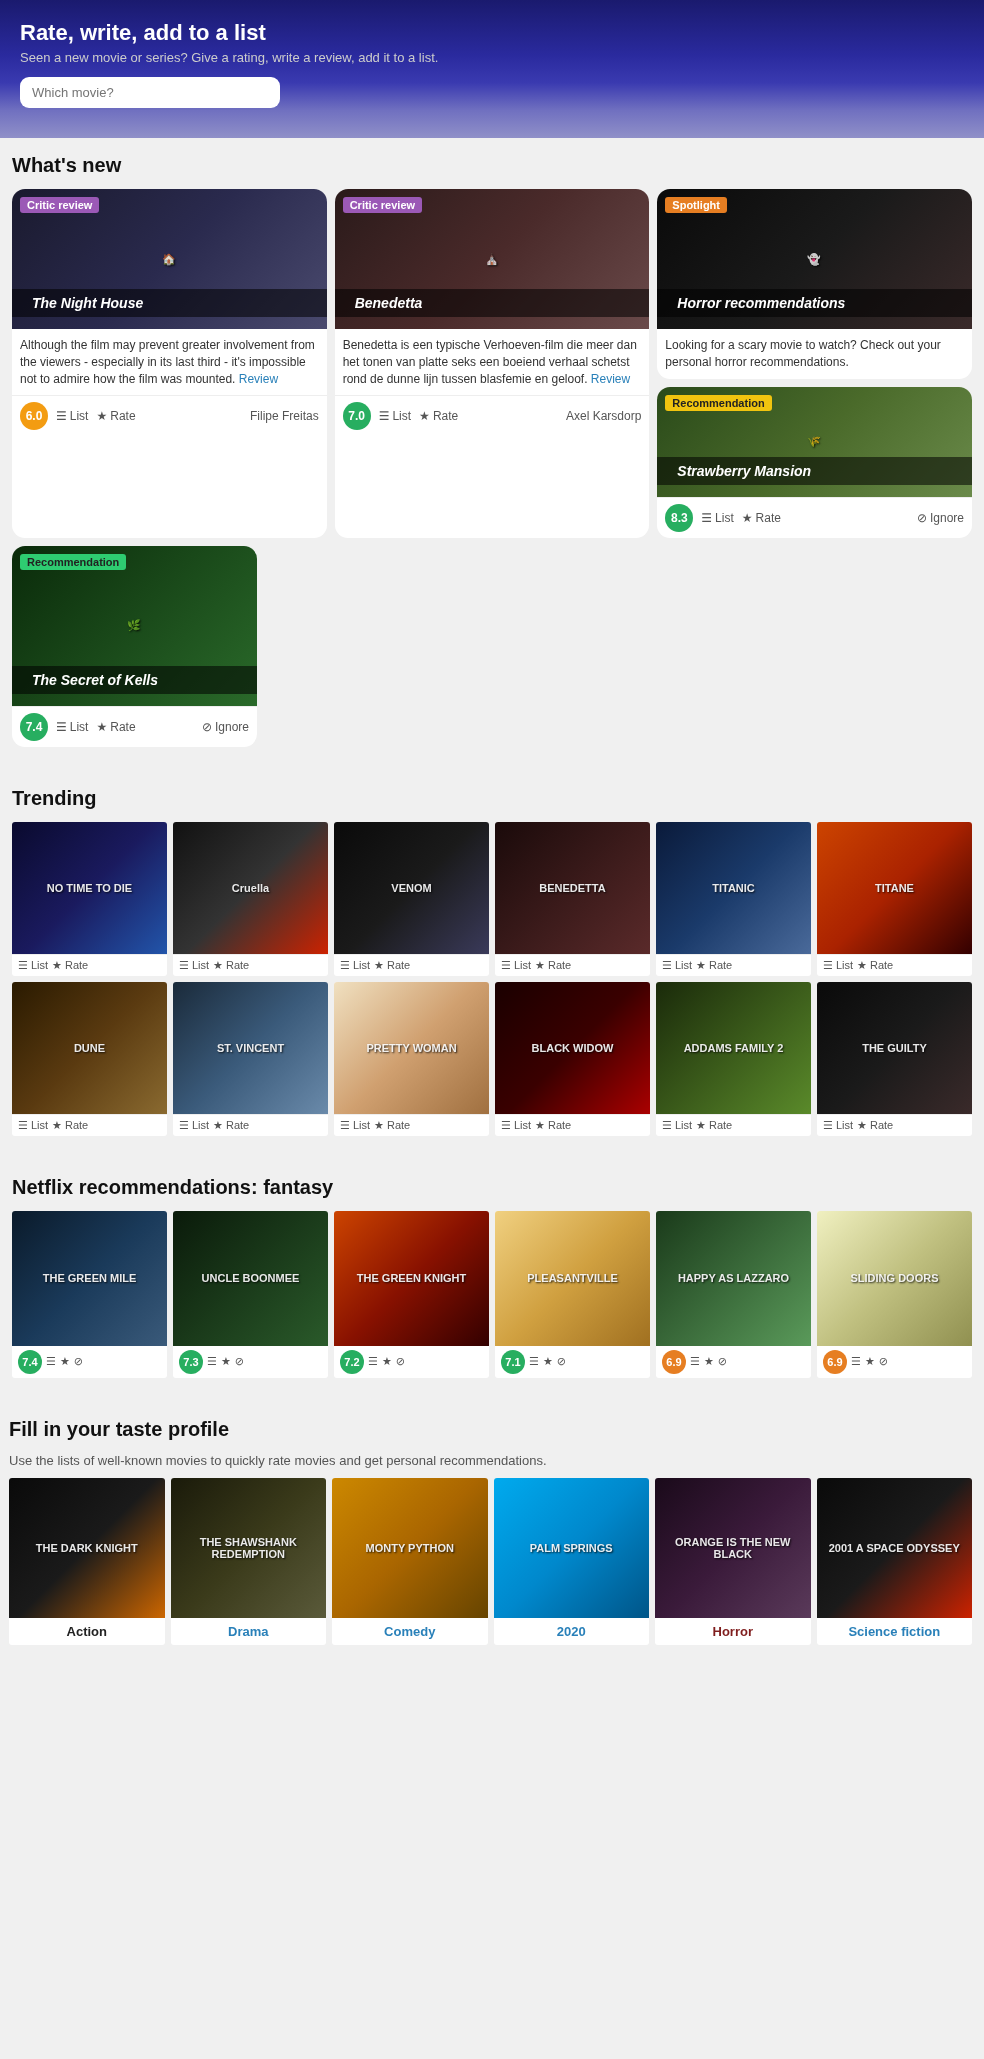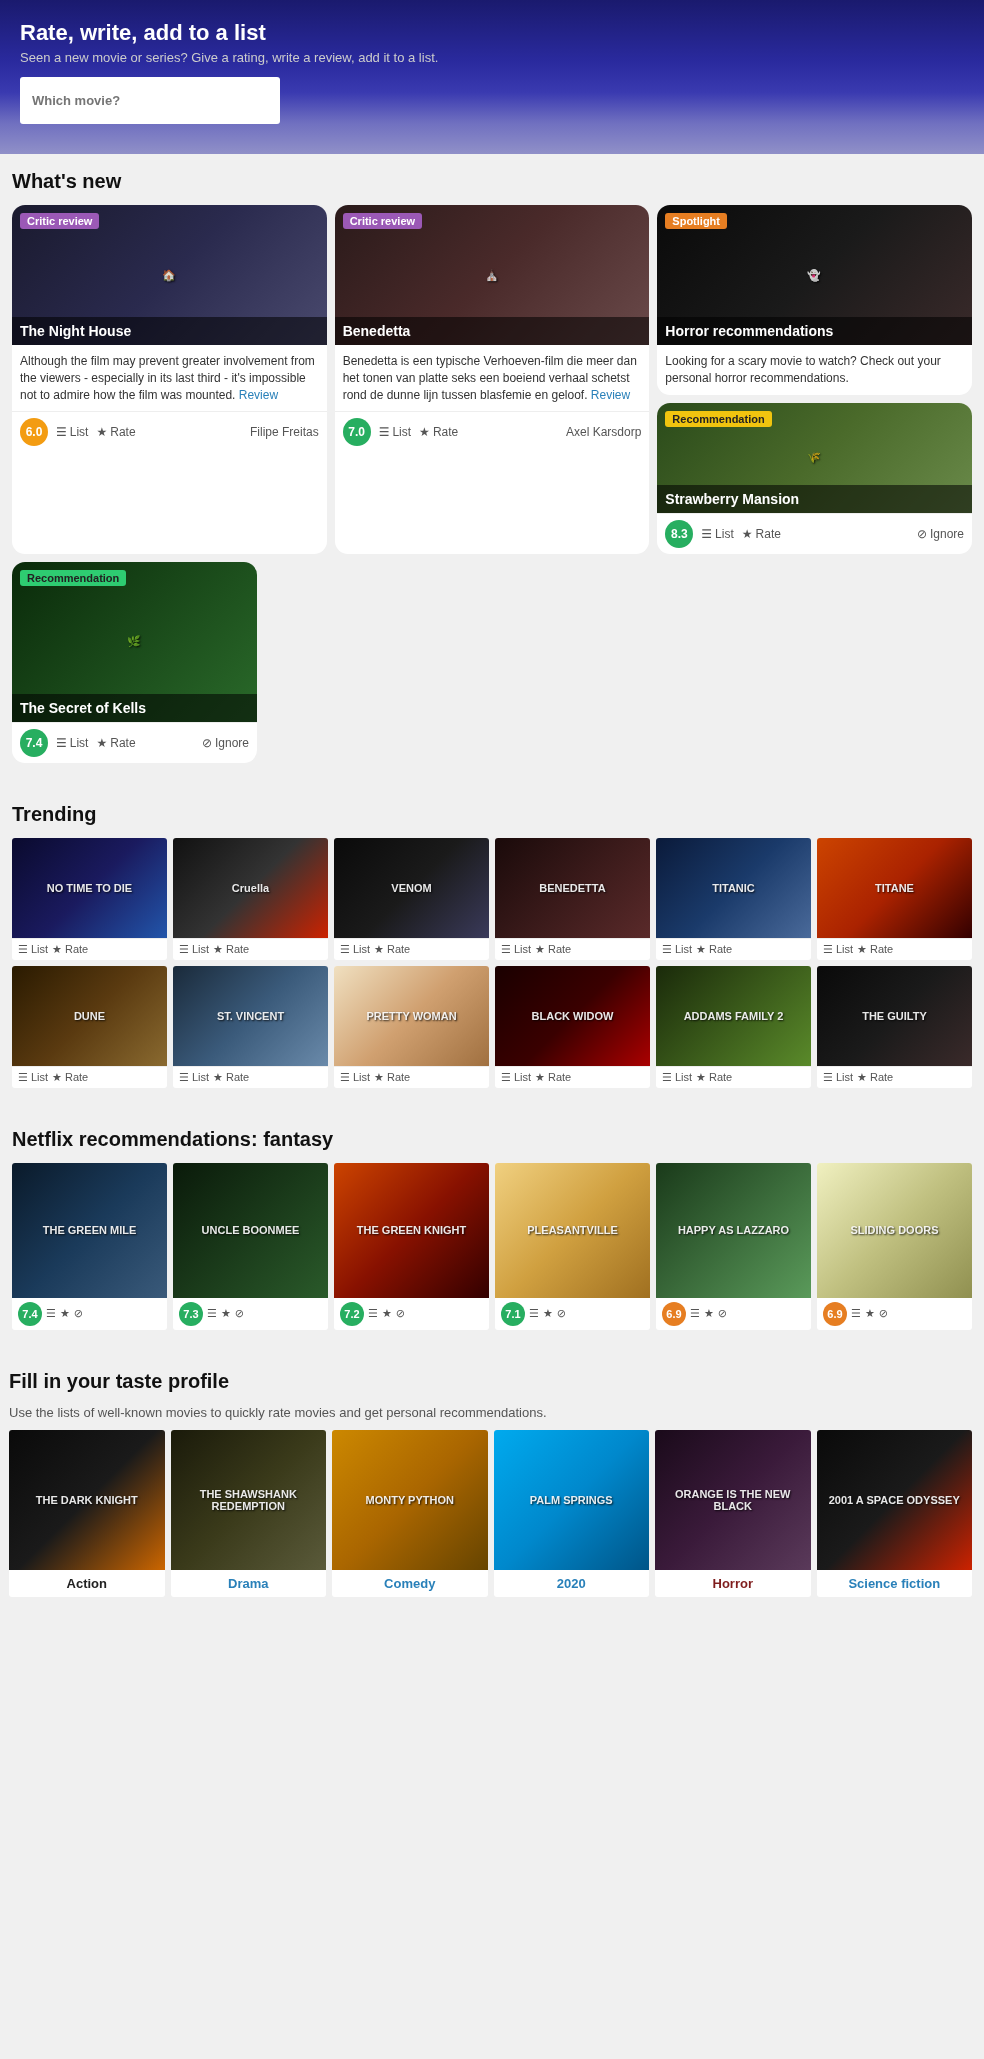--- a/index.html
+++ b/index.html
@@ -8,22 +8,22 @@
     
     .hero {
       background: linear-gradient(to bottom, #1a1a6e 0%, #2a2a9e 40%, #3a3ab0 60%, #7070c0 80%, #9090c8 100%);
       padding: 20px 20px 30px;
       position: relative;
       min-height: 110px;
     }
     .hero h1 { color: #fff; font-size: 22px; font-weight: bold; margin-bottom: 4px; }
     .hero p { color: #ccc; font-size: 13px; margin-bottom: 12px; }
     .hero input {
-      width: 260px; padding: 16px 12px; border: none; border-radius: 3px;
-      font-size: 13px; color: #999; outline: none; font-weight: bold;
+      width: 260px; padding: 8px 12px; border: none; border-radius: 9px;
+      font-size: 13px; color: #999; outline: none;
     }
 
     
     .section { background: #f0f0f0; padding: 16px 12px; }
     .section-title { font-size: 20px; font-weight: bold; margin-bottom: 12px; color: #111; }
 
     
     .whats-new-grid { display: grid; grid-template-columns: 1fr 1fr 1fr; gap: 8px; }
 
     .card { background: #fff; border-radius: 13px; overflow: hidden; position: relative; }
@@ -34,23 +34,23 @@
     .badge {
       position: absolute; top: 8px; left: 8px; padding: 2px 7px;
       border-radius: 3px; font-size: 11px; font-weight: bold; z-index: 2;
     }
     .badge-purple { background: #9b59b6; color: #fff; }
     .badge-orange { background: #e67e22; color: #fff; }
     .badge-green { background: #2ecc71; color: #222; }
     .badge-yellow { background: #f1c40f; color: #222; }
 
     .card-title-overlay {
-      position: absolute; bottom: 0; left: 0; right: 0;
+      position: absolute; bottom: 12px; left: 0; right: 0;
       background: rgba(0,0,0,0.55); color: #fff;
-      padding: 6px 8px; font-size: 14px; font-weight: bold;
+      padding: 6px 20px; font-size: 14px; font-weight: bold; font-style: italic;
     }
     .card-body { padding: 8px; font-size: 12px; color: #333; line-height: 1.4; }
     .card-body a { color: #2980b9; text-decoration: none; }
     .card-actions {
       display: flex; align-items: center; padding: 6px 8px;
       border-top: 1px solid #eee; gap: 8px; font-size: 12px;
     }
     .rating-badge {
       background: #27ae60; color: #fff; border-radius: 50%;
       width: 28px; height: 28px; display: flex; align-items: center; justify-content: center;
@@ -60,21 +60,21 @@
     .action-link { color: #555; cursor: pointer; display: flex; align-items: center; gap: 3px; }
     .ml-auto { margin-left: auto; }
 
     
     .spotlight-col { display: flex; flex-direction: column; gap: 8px; }
 
     
     .trending-grid { display: grid; grid-template-columns: repeat(6, 1fr); gap: 6px; }
     .movie-card { background: #fff; border-radius: 3px; overflow: hidden; }
     .movie-poster {
-      width: 100%; height: 100px;
+      width: 100%; height: 132px;
       display: flex; align-items: center; justify-content: center;
       font-weight: bold; font-size: 11px; text-align: center;
       position: relative; overflow: hidden;
     }
     .movie-actions {
       padding: 4px 6px; display: flex; align-items: center; gap: 4px;
       font-size: 11px; color: #555; border-top: 1px solid #eee;
     }
 
     

